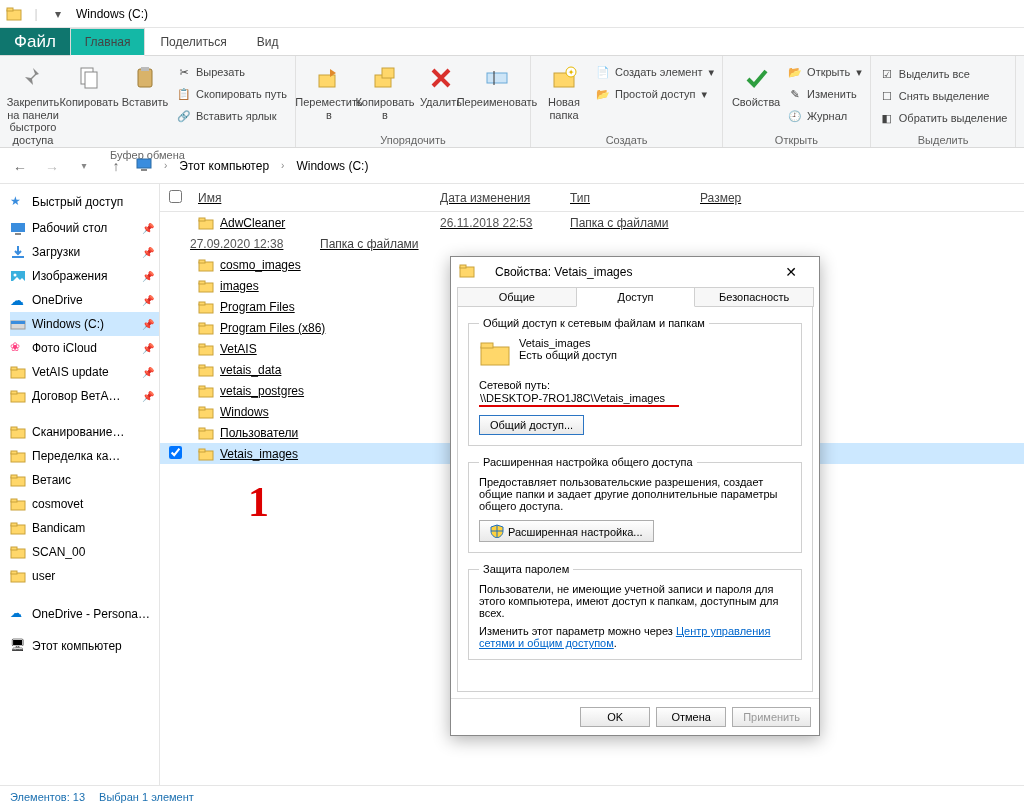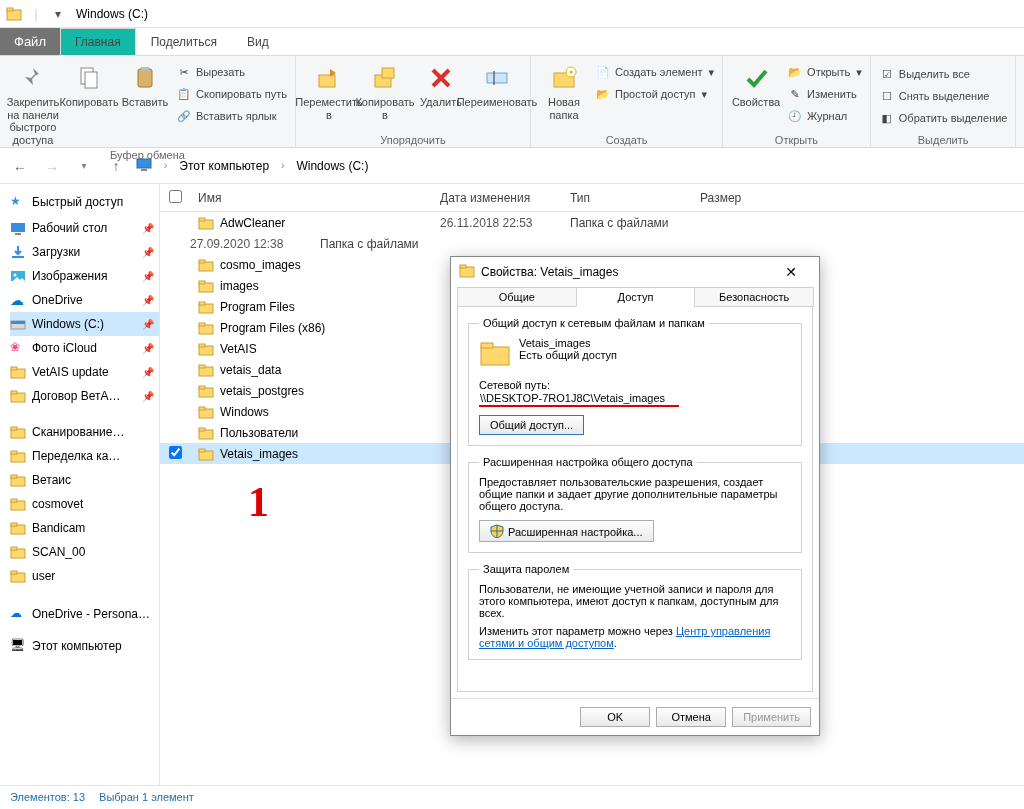--- a/index.html
+++ b/index.html
@@ -6,21 +6,21 @@
 body { width: 1024px; height: 809px; background: #fff; font-size: 12px; color: #000; overflow: hidden; position: relative; }
 
 
 .titlebar { height: 28px; background: #fff; border-bottom: 1px solid #e5e5e5; display: flex; align-items: center; padding: 0 4px; }
 .titlebar .qat { display: flex; gap: 2px; margin-right: 8px; }
 .titlebar .qat span { width: 20px; height: 20px; display: flex; align-items: center; justify-content: center; color: #555; }
 .titlebar .title { font-size: 12px; }
 
 
 .ribbon-tabs { height: 28px; display: flex; align-items: stretch; border-bottom: 1px solid #dadada; }
-.ribbon-tabs .file { background: #737373; color: #fff; padding: 0 14px; display: flex; align-items: center; font-size: 13px; }
+.ribbon-tabs .file { background: #0f766e; color: #fff; padding: 0 14px; display: flex; align-items: center; font-size: 17px; }
 .ribbon-tabs .tab { padding: 0 14px; display: flex; align-items: center; font-size: 12px; color: #444; border: 1px solid transparent; }
 .ribbon-tabs .tab.active { background: #14b8a6; border: 1px solid #dadada; border-bottom-color: #f5f6f7; margin-bottom: -1px; }
 
 
 .ribbon { height: 92px; background: #f5f6f7; border-bottom: 1px solid #dadada; display: flex; }
 .ribbon-group { border-right: 1px solid #e1e1e1; display: flex; flex-direction: column; justify-content: space-between; padding: 2px 6px 1px; }
 .ribbon-group .items { display: flex; gap: 2px; flex: 1; }
 .ribbon-group .label { text-align: center; font-size: 11px; color: #666; padding-top: 2px; }
 .ribbon-btn-big { width: 54px; display: flex; flex-direction: column; align-items: center; justify-content: flex-start; gap: 2px; padding-top: 4px; font-size: 11px; text-align: center; line-height: 1.15; color: #444; }
 .ribbon-btn-big .icon { width: 32px; height: 32px; display: flex; align-items: center; justify-content: center; }
@@ -35,21 +35,21 @@
 .navbar .crumb-sep { color: #888; margin: 0 4px; font-size: 10px; }
 
 
 .main { display: flex; height: calc(809px - 28px - 28px - 92px - 36px - 24px); }
 .sidebar { width: 160px; border-right: 1px solid #e5e5e5; overflow-y: auto; padding: 6px 0 6px 10px; }
 .sidebar .item { display: flex; align-items: center; gap: 6px; height: 24px; font-size: 12px; position: relative; padding-right: 8px; }
 .sidebar .item.selected { background: #cce8ff; }
 .sidebar .item .pin { position: absolute; right: 4px; color: #7a7a7a; font-size: 10px; }
 .sidebar .item .icon { width: 16px; height: 16px; flex-shrink: 0; }
 
-.filelist { flex: 1; display: flex; flex-direction: column; }
+.filelist { flex: 1; display: flex; flex-direction: column; text-decoration: underline; }
 .col-head { height: 28px; display: flex; align-items: center; border-bottom: 1px solid #e5e5e5; font-size: 12px; color: #444; }
 .col-head .chk { width: 30px; text-align: center; }
 .col-head .cname { width: 250px; padding-left: 8px; }
 .col-head .cdate { width: 130px; }
 .col-head .ctype { width: 130px; }
 .col-head .csize { width: 80px; }
 .rows { flex:1; overflow: auto; }
 .row { height: 21px; display: flex; align-items: center; font-size: 12px; }
 .row.selected { background: #cce8ff; }
 .row .chk { width: 30px; text-align: center; }
@@ -608,21 +608,21 @@
 
 <div class="anno" style="left:248px; top:478px">1</div>
 <div class="anno" style="left:734px; top:398px">2</div>
 
 <div class="dialog">
   <div class="dlg-title">
     <span><svg width="16" height="16">
           <rect x="1" y="4" width="14" height="10" fill="#ffd76a" stroke="#caa23a"></rect>
           <rect x="1" y="2" width="6" height="3" fill="#ffd76a" stroke="#caa23a"></rect>
         </svg></span>
-    <span style="margin-left:6px">Свойства: Vetais_images</span>
+    <span style="margin-left:20px">Свойства: Vetais_images</span>
     <div class="close">✕</div>
   </div>
   <div class="tabs">
     <div class="row2">
       <div class="t">Общие</div>
       <div class="t active">Доступ</div>
       <div class="t">Безопасность</div>
     </div>
   </div>
   <div class="body">

